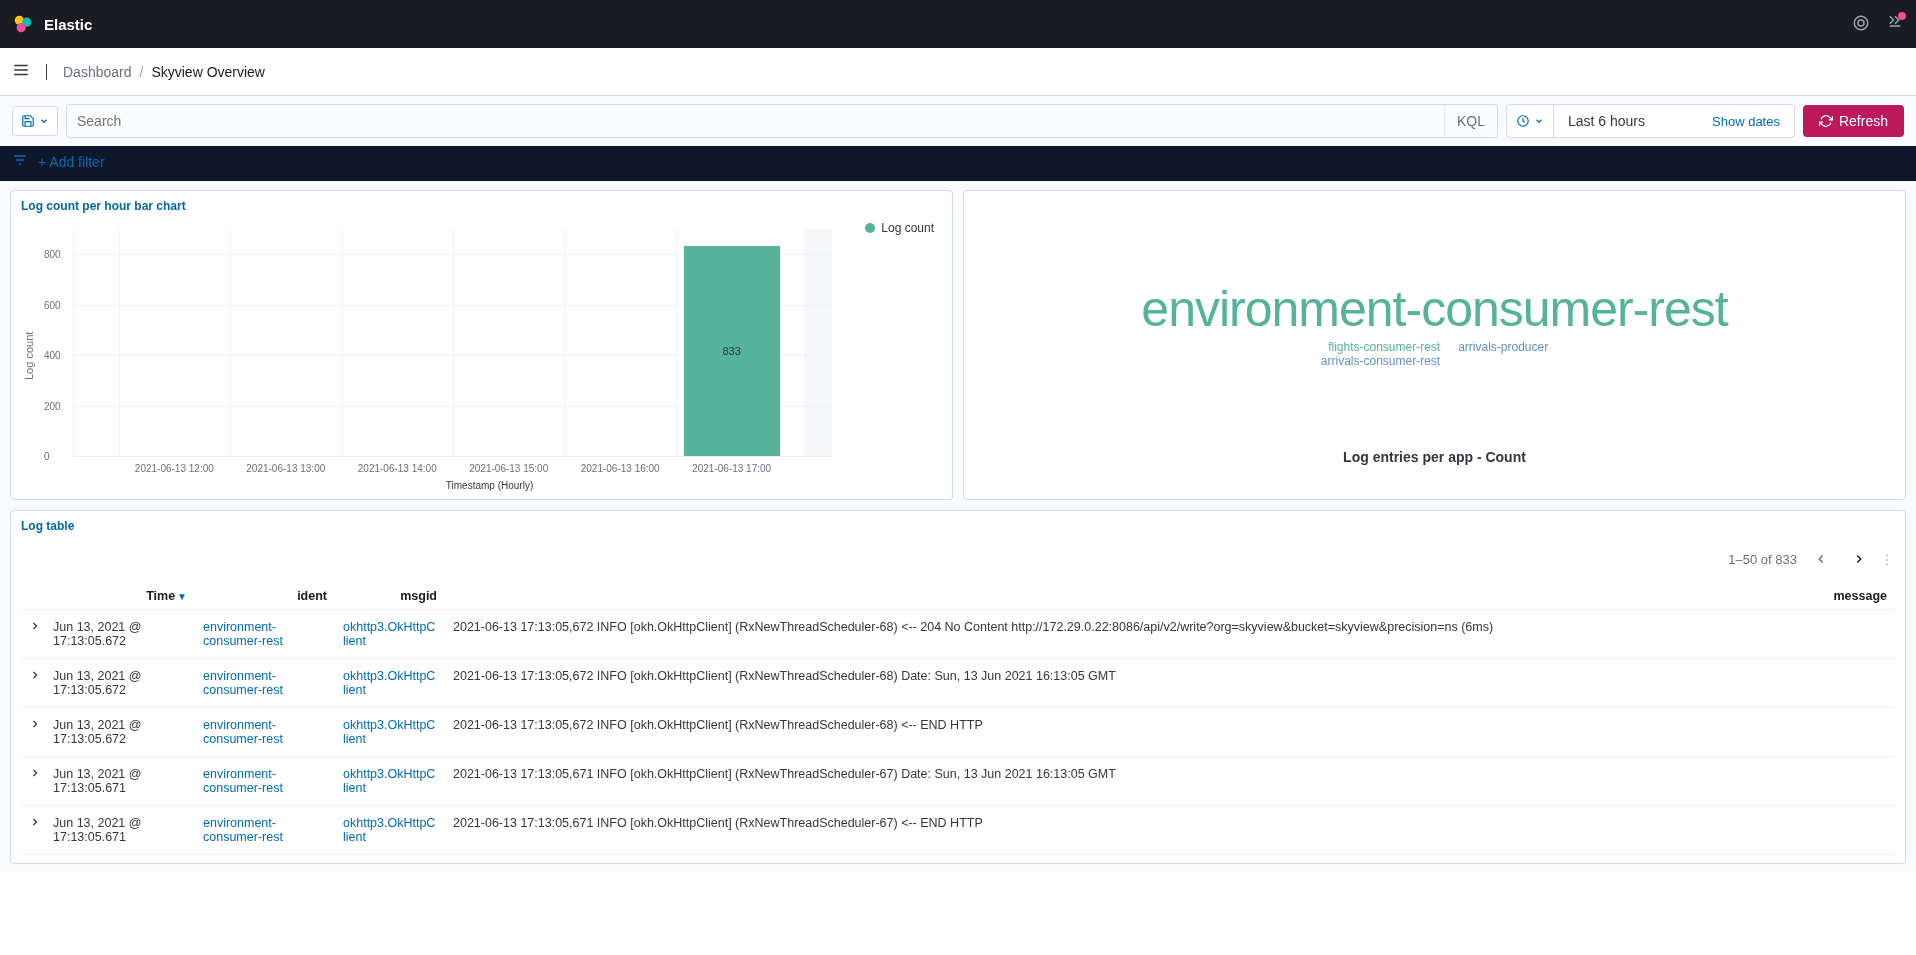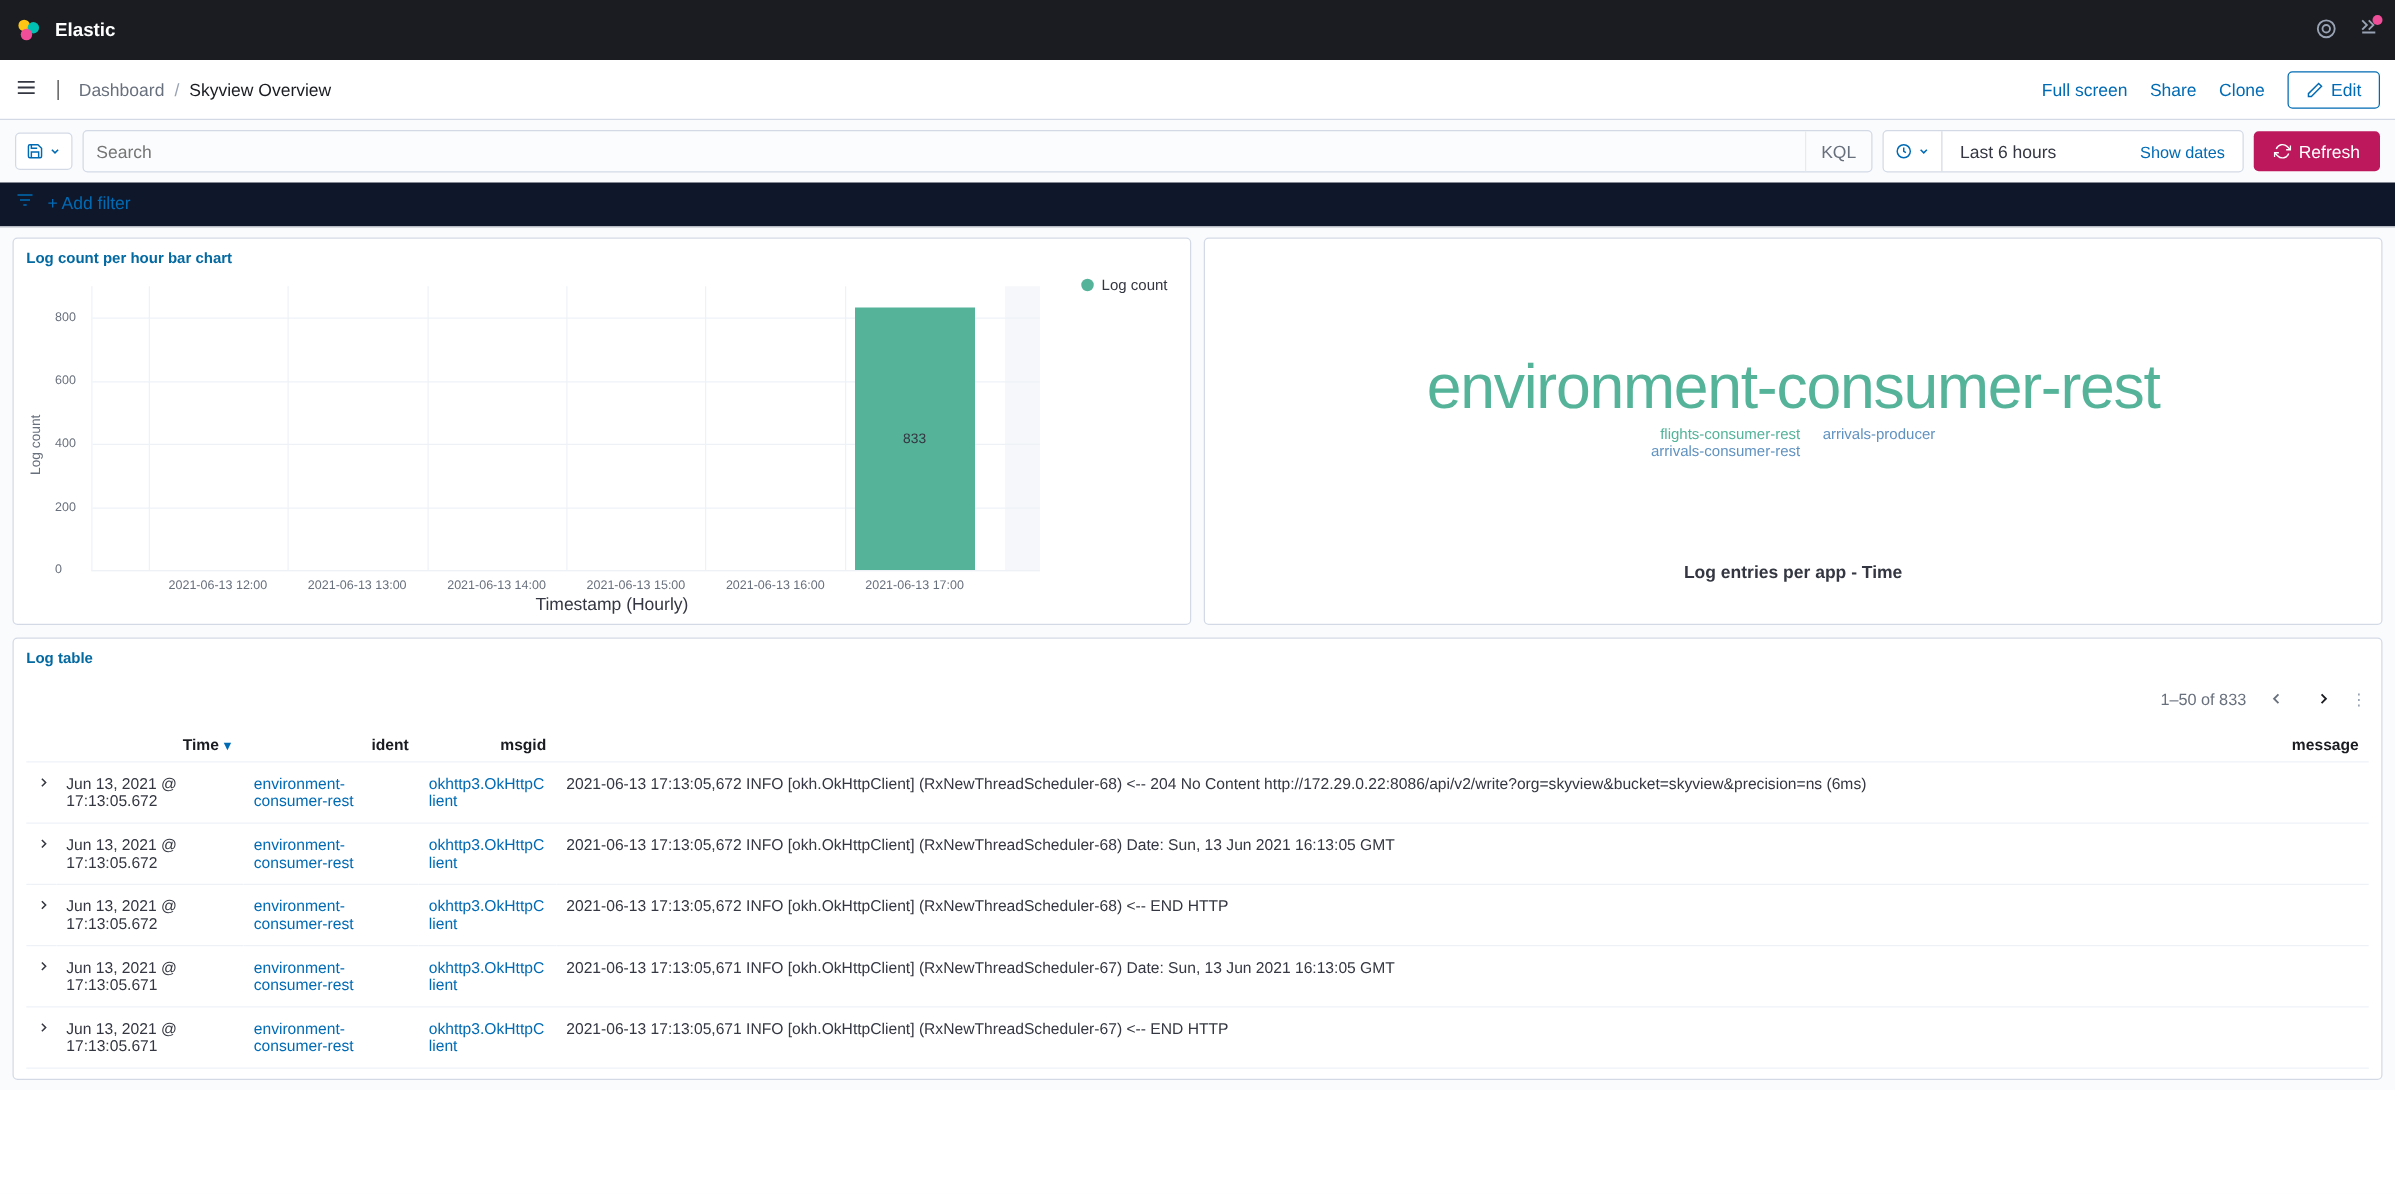--- a/index.html
+++ b/index.html
@@ -54,21 +54,21 @@
     .chart-body { flex: 1; position: relative; }
     .chart-legend { position: absolute; top: 0; right: 8px; font-size: 12px; display: flex; align-items: center; gap: 6px; color: #343741; }
     .legend-dot { width: 10px; height: 10px; border-radius: 50%; background: #54b399; display: inline-block; }
     .plot-area { position: absolute; left: 36px; right: 110px; top: 8px; bottom: 34px; border-left: 1px solid #eef2f7; border-bottom: 1px solid #eef2f7; }
     .grid-line { position: absolute; left: 0; right: 0; border-top: 1px solid #eef2f7; }
     .y-tick { position: absolute; left: -30px; font-size: 10px; color: #69707d; transform: translateY(-50%); }
     .col-line { position: absolute; top:0; bottom:0; border-left: 1px solid #eef2f7; }
     .bar { position: absolute; background: #54b399; }
     .bar-label { position: absolute; font-size: 11px; color: #343741; transform: translate(-50%, -50%); }
     .x-tick { position: absolute; bottom: -18px; font-size: 10px; color: #69707d; transform: translateX(-50%); white-space: nowrap; }
-    .x-axis-label { position: absolute; bottom: 0; left: 50%; transform: translateX(-50%); font-size: 14px; color: #343741; }
+    .x-axis-label { position: absolute; bottom: 0; left: 50%; transform: translateX(-50%); font-size: 10px; color: #343741; }
     
     
     .cloud-area { height: 250px; display: flex; flex-direction: column; align-items: center; justify-content: center; }
     .cloud-big { font-size: 50px; font-weight: 400; color: #54b399; letter-spacing: -1px; }
     .cloud-small-row { display: flex; gap: 18px; margin-top: 2px; font-size: 12px; }
     .c-green { color: #54b399; }
     .c-purple { color: #6092c0; }
     .cloud-caption { font-size: 14px; font-weight: 600; text-align: center; margin-bottom: 4px; color: #343741; }
     
     
@@ -121,31 +121,20 @@
     <span class="hamburger">
       <svg width="18" height="18" viewBox="0 0 24 24" stroke="#343741" stroke-width="2">
           <path d="M3 6h18M3 12h18M3 18h18"></path>
         </svg>
     </span>
     <div class="breadcrumbs">
       <span style="cursor:pointer">Dashboard</span>
       <span class="sep">/</span>
       <span class="current">Skyview Overview</span>
     </div>
-  </div>
-  <div class="nav-right">
-    <span class="nav-link">Full screen</span>
-    <span class="nav-link">Share</span>
-    <span class="nav-link">Clone</span>
-    <button class="edit-btn">
-      <svg width="14" height="14" viewBox="0 0 24 24" fill="none" stroke="currentColor" stroke-width="2">
-          <path d="M17 3l4 4L7 21H3v-4L17 3z"></path>
-        </svg>
-      <span>Edit</span>
-    </button>
   </div>
 </div>
 
 <div class="query-row">
   <div class="saved-query-btn">
     <svg width="14" height="14" viewBox="0 0 24 24" fill="none" stroke="currentColor" stroke-width="2">
         <path d="M19 21H5a2 2 0 01-2-2V5a2 2 0 012-2h11l5 5v11a2 2 0 01-2 2z"></path>
         <path d="M17 21v-8H7v8M7 3v5h8"></path>
       </svg>
     <svg width="10" height="10" viewBox="0 0 24 24" fill="none" stroke="currentColor" stroke-width="3">
@@ -236,21 +225,21 @@
     <div class="cloud-area">
       <div class="cloud-big">environment-consumer-rest</div>
       <div class="cloud-small-row">
         <div style="display:flex;flex-direction:column;align-items:flex-end;">
           <span class="c-green">flights-consumer-rest</span>
           <span class="c-purple">arrivals-consumer-rest</span>
         </div>
         <span class="c-purple">arrivals-producer</span>
       </div>
     </div>
-    <div class="cloud-caption">Log entries per app - Time</div>
+    <div class="cloud-caption">Log entries per app - Count</div>
   </div>
 
   <div class="panel full">
     <div class="panel-title">Log table</div>
     <div class="table-header-row">
       <span>1–50 of 833</span>
       <span class="pager-btn">
         <svg width="14" height="14" viewBox="0 0 24 24" fill="none" stroke="currentColor" stroke-width="2.5">
             <path d="M15 18l-6-6 6-6"></path>
           </svg>

